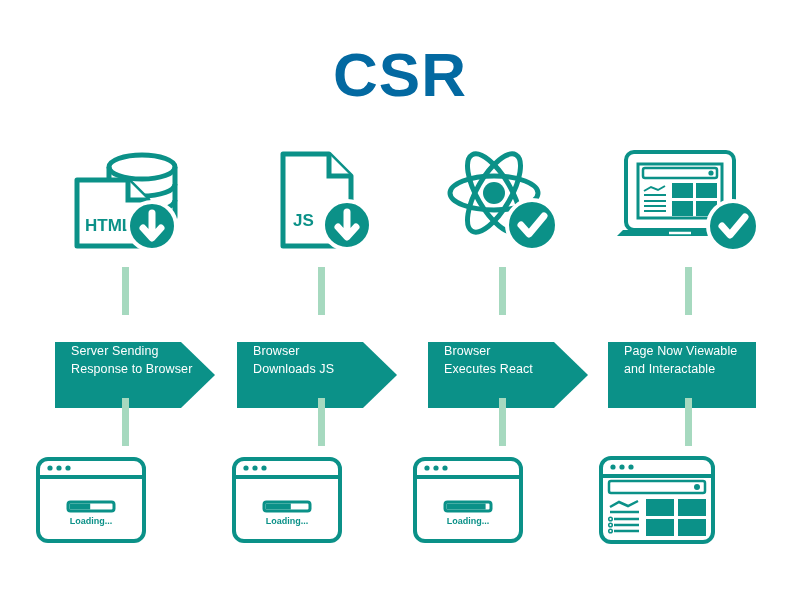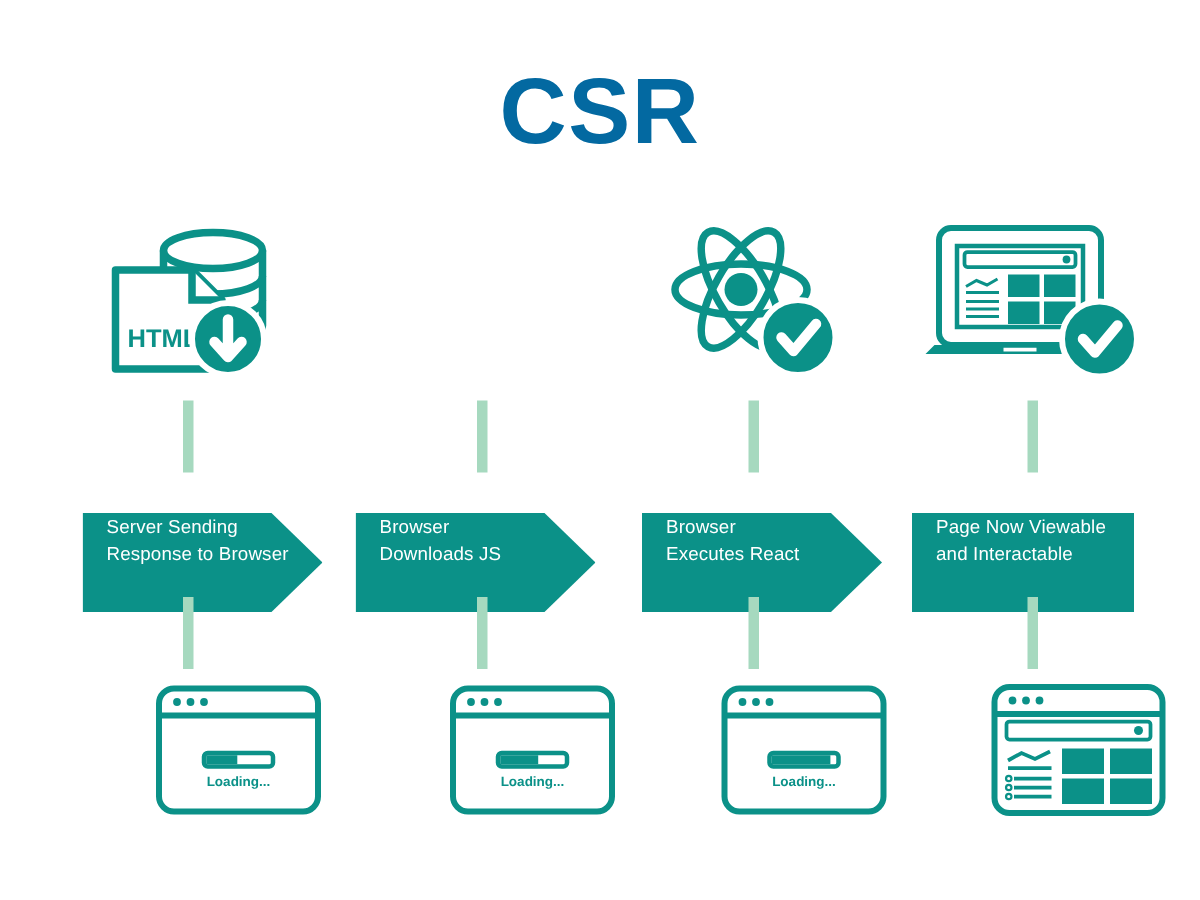--- a/index.html
+++ b/index.html
@@ -110,21 +110,21 @@
 
   
   .browser-slot {
     position: absolute;
     top: 305px;
     left: 0;
     width: 180px;
     height: 100px;
     display: flex;
     align-items: center;
-    justify-content: flex-end;
+    justify-content: flex-start;
   }
   .browser-slot svg { display: block; }
 </style>
 </head>
 <body>
 
 <div id="diagram">
 
   <div class="title">CSR</div>
 
@@ -166,20 +166,29 @@
         <circle cx="33" cy="12" r="2.6" fill="#0b9188" stroke="none"></circle>
         <rect x="33" y="46" width="46" height="9" rx="2.5" stroke-width="3" fill="#ffffff"></rect>
         <rect x="34.5" y="47.5" width="20.7" height="6" fill="#0b9188" stroke="none"></rect>
         <text x="56" y="68" fill="#0b9188" stroke="none" text-anchor="middle" font-family="Liberation Sans, sans-serif" font-size="9" font-weight="bold">Loading...</text>
       </svg>
     </div>
   </div>
 
   <div class="col col-1">
 
+    <div class="icon-slot">
+      <svg width="100" height="108" viewBox="0 0 100 108" fill="none" stroke="#0b9188" stroke-width="5">
+        <path d="M12 8 H58 L80 30 V100 H12 Z" fill="#ffffff" stroke-linejoin="round"></path>
+        <path d="M58 8 V30 H80" fill="#ffffff"></path>
+        <text x="22" y="80" fill="#0b9188" stroke="none" font-family="Liberation Sans, sans-serif" font-size="17" font-weight="bold">JS</text>
+        <circle cx="76" cy="79" r="24" fill="#0b9188" stroke="#ffffff" stroke-width="4"></circle>
+        <path d="M76 66 V89 M67 81 L76 91 L85 81" stroke="#ffffff" stroke-width="7" stroke-linecap="round" stroke-linejoin="round" fill="none"></path>
+      </svg>
+    </div>
 
     <div class="dash-line dash-top"></div>
 
     <div class="banner banner-arrow">
       <span class="banner-text">Browser
 Downloads JS</span>
     </div>
 
     <div class="dash-line dash-bottom"></div>
 

